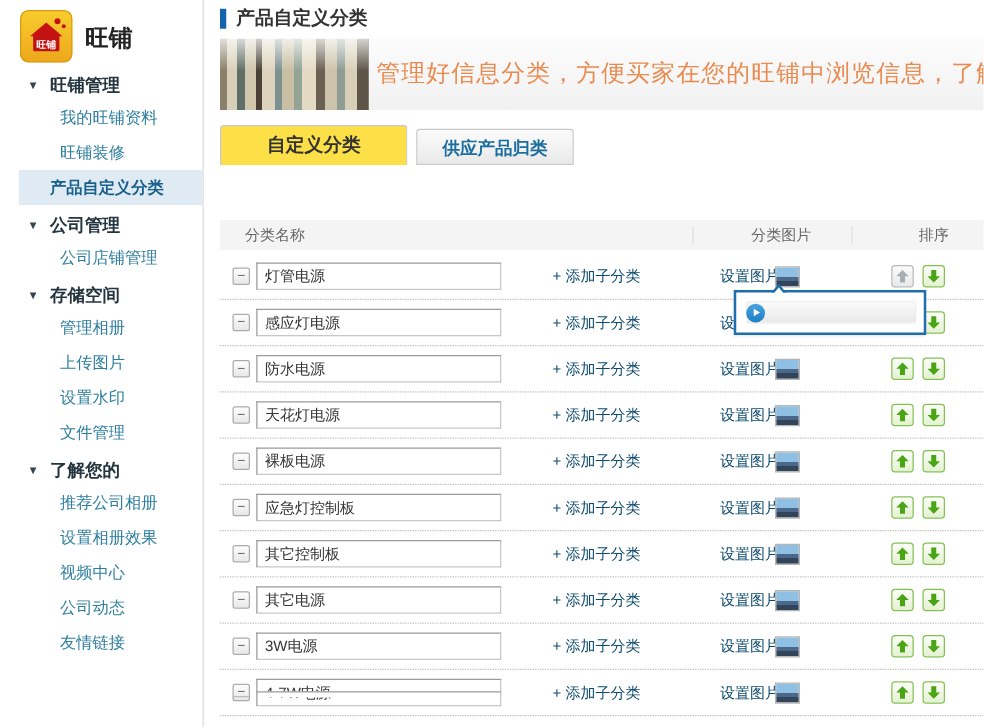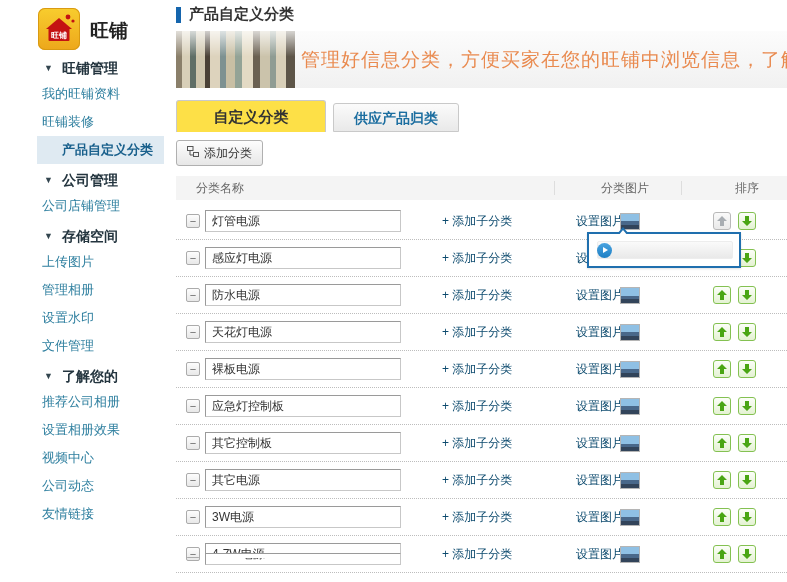--- a/index.html
+++ b/index.html
@@ -2,31 +2,31 @@
 <html><head>
 <meta charset="utf-8">
 <style>
   * { margin:0; padding:0; box-sizing:border-box; }
   html,body { width:787px; height:582px; overflow:hidden; background:#fff;
     font-family:"Liberation Sans","DejaVu Sans",sans-serif; }
   .app { position:relative; width:787px; height:582px; background:#fff; overflow:hidden; }
 
   
   .sidebar { position:absolute; left:0; top:0; width:163px; height:582px;
-    background:#fff; border-right:1px solid #dcdcdc;margin-left:22px; }
+    background:#fff; border-right:1px solid #dcdcdc; }
   .logo-row { position:relative; height:52px; padding-top:8px; }
   .logo-badge { position:absolute; left:16px; top:8px; width:42px; height:42px;
     border-radius:7px; background:linear-gradient(180deg,#f8cd2e,#eda71b);
     box-shadow:inset 0 0 0 1px #d99a12; }
   .logo-brand { position:absolute; left:68px; top:18px; font-size:19px; font-weight:bold; color:#222; }
   .nav { margin-top:4px; }
   .side-section-title { display:flex; align-items:center; padding-left:22px;
     line-height:24px; margin-top:4px; font-size:14px; font-weight:bold; color:#24353f; cursor:pointer; }
   .side-arrow { font-size:9px; color:#33454f; margin-right:9px; }
-  .side-item { display:block; padding-left:20px; line-height:28px; font-size:13px;
+  .side-item { display:block; padding-left:48px; line-height:28px; font-size:13px;
     color:#2e7f9f; text-decoration:none; cursor:pointer; white-space:nowrap; }
   .side-item.active { background:#dfeaf2; color:#19608c; font-weight:bold;
     margin-left:15px; padding-left:25px; }
 
   
   .main { position:absolute; left:164px; top:0; right:0; bottom:0; background:#fff; }
   .page-title-row { position:absolute; left:12px; top:5px; display:flex; align-items:center; }
   .title-bar { width:5px; height:16px; background:#1565ad; margin-right:8px; }
   .page-title { font-size:15px; font-weight:bold; color:#333; }
 
@@ -148,23 +148,23 @@
   <a class="side-item">公司店铺管理</a>
 </div>
   </div>
 
   <div>
     <div class="side-section-title">
       <span class="side-arrow">▼</span>
       <span>存储空间</span>
     </div>
     <div>
+  <a class="side-item">管理相册</a>
+
   <a class="side-item">上传图片</a>
-
-  <a class="side-item">管理相册</a>
 
   <a class="side-item">设置水印</a>
 
   <a class="side-item">文件管理</a>
 </div>
   </div>
 
   <div>
     <div class="side-section-title">
       <span class="side-arrow">▼</span>
@@ -195,30 +195,20 @@
     <div class="banner">
       <div class="banner-img"></div>
       <span class="banner-text">管理好信息分类，方便买家在您的旺铺中浏览信息，了解您的</span>
     </div>
 
     <div class="tabs">
       <div class="tab active">自定义分类</div>
       <div class="tab inactive">供应产品归类</div>
     </div>
 
-    <button class="add-btn">
-      <span>
-        <svg width="12" height="11" viewBox="0 0 12 11">
-          <rect x="0.5" y="0.5" width="5.5" height="4" fill="none" stroke="#555"></rect>
-          <rect x="6.5" y="6.5" width="5" height="4" fill="none" stroke="#555"></rect>
-          <path d="M3 4.5 V9 H6.5" stroke="#555" fill="none"></path>
-        </svg>
-      </span>
-      <span>添加分类</span>
-    </button>
 
     <div class="table-area">
       <div class="thead">
         <span class="th th-name">分类名称</span>
         <span class="th th-image">分类图片</span>
         <span class="th th-sort">排序</span>
         <span class="th-sep sep1"></span>
         <span class="th-sep sep2"></span>
       </div>
 

